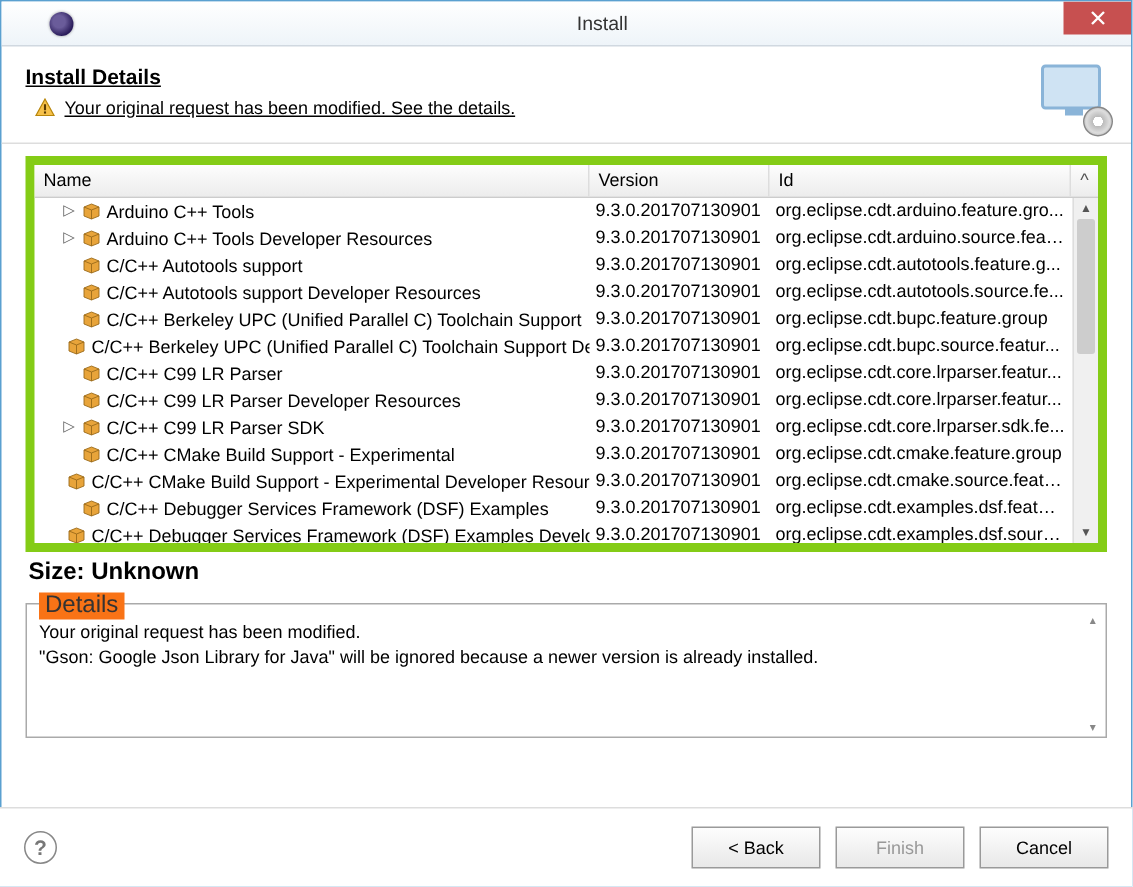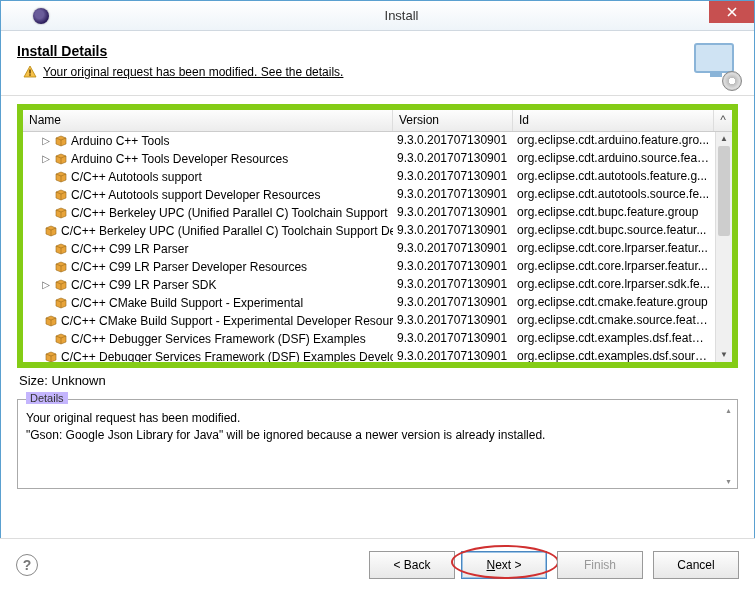--- a/index.html
+++ b/index.html
@@ -177,35 +177,36 @@
     height: 14px;
     text-align: center;
     font-size: 8px;
     color: #555;
     line-height: 14px;
   }
   .scrollbar .arr.up { top: 0; }
   .scrollbar .arr.down { bottom: 0; }
   .size-line {
     padding: 5px 2px;
-    font-size: 13px;
+    font-size: 16px;
+    font-weight: bold;
   }
   .details-box {
     border: 1px solid #aaa;
     position: relative;
     padding: 10px 8px 8px 8px;
     margin-top: 6px;
     height: 90px;
   }
   .details-label {
     position: absolute;
     top: -8px; left: 8px;
-    background: #c4b5fd;
+    background: #f97316;
     padding: 0 4px;
-    font-size: 11px;
+    font-size: 16px;
     color: #333;
   }
   .details-text {
     font-size: 12px;
     line-height: 1.4;
   }
   .details-scroll {
     position: absolute;
     right: 0; top: 6px; bottom: 2px;
     width: 17px;
@@ -525,22 +526,16 @@
       <div class="arr down">▾</div>
     </div>
   </div>
 </div>
 
 <div class="footer">
   <div class="help-icon">?</div>
   <div class="spacer"></div>
   <div style="position:relative; display:flex; gap:6px; align-items:center;">
     <button class="btn">&lt; Back</button>
-    <div style="position:relative;">
-      <button class="btn primary">
-        <span class="u">N</span><span>ext &gt;</span>
-      </button>
-      <div class="red-ring" style="left:-10px; top:-6px;"></div>
-    </div>
   </div>
   <button class="btn" disabled="">Finish</button>
   <button class="btn">Cancel</button>
 </div>
 
 </body></html>

